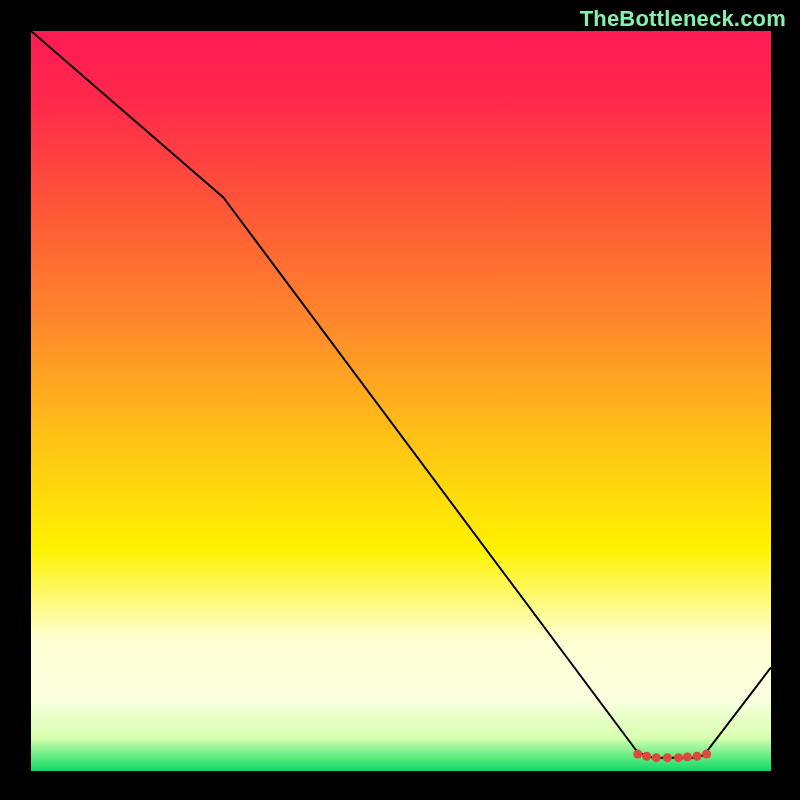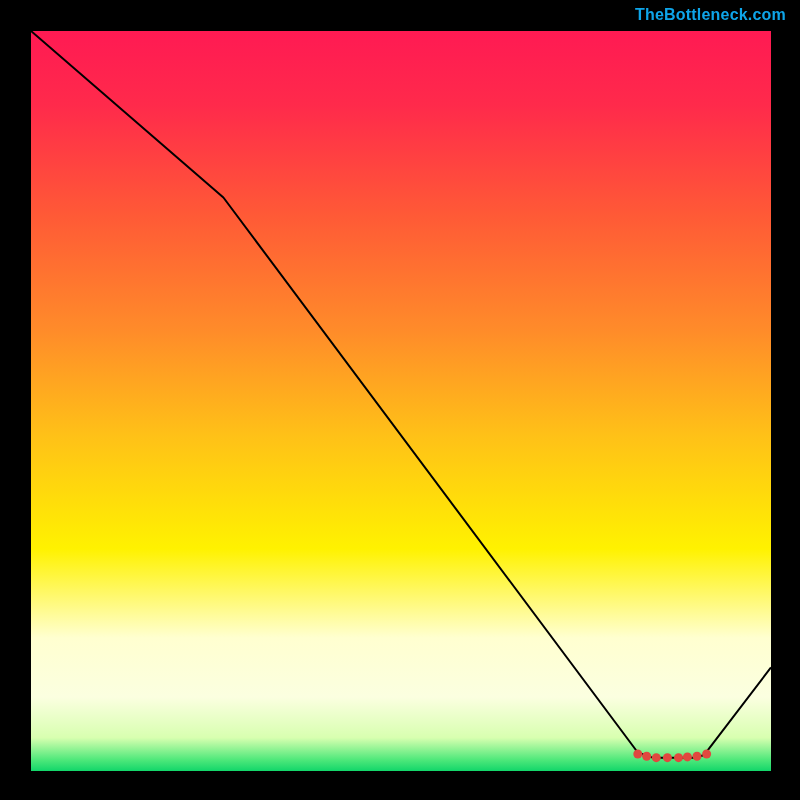--- a/index.html
+++ b/index.html
@@ -8,23 +8,23 @@
     position: relative;
     width: 800px;
     height: 800px;
     background: #000;
   }
   .watermark {
     position: absolute;
     top: 6px;
     right: 14px;
     font-family: Arial, Helvetica, sans-serif;
-    font-size: 16px;
+    font-size: 22px;
     font-weight: 600;
-    color: #0ea5e9;
+    color: #86efac;
     letter-spacing: 0.2px;
     user-select: none;
   }
   .plot {
     position: absolute;
     left: 31px;
     top: 31px;
     width: 740px;
     height: 740px;
   }

